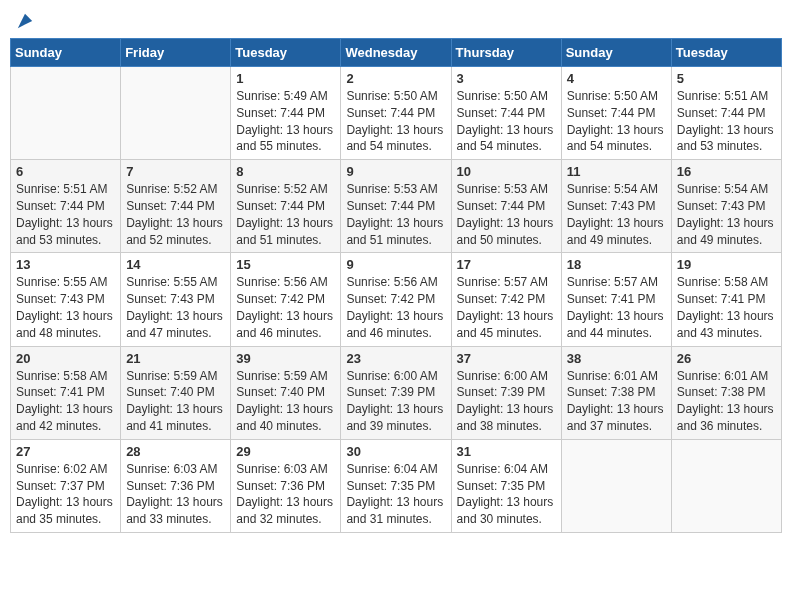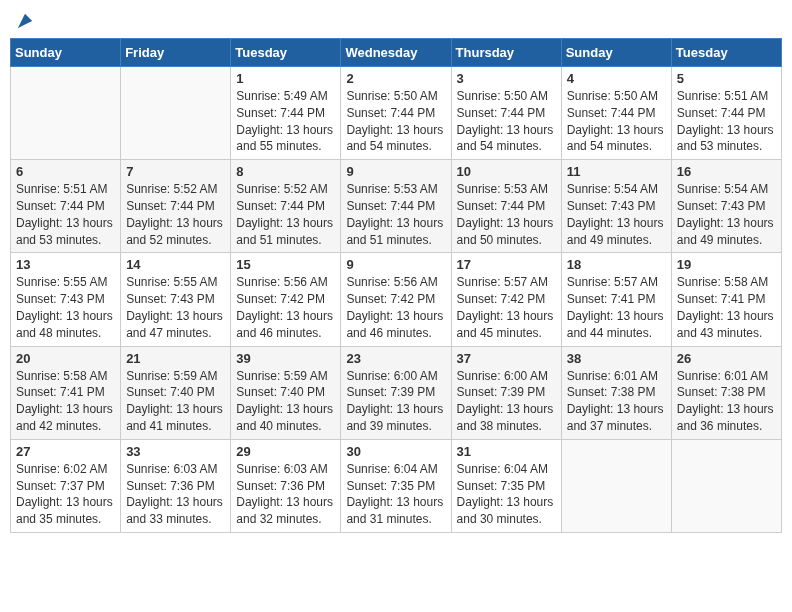--- a/index.html
+++ b/index.html
@@ -293,21 +293,21 @@
         </td>
       </tr>
       <tr>
         <td>
           <span class="day-number">27</span>
           <div class="day-info" style="white-space: pre-line;">Sunrise: 6:02 AM
 Sunset: 7:37 PM
 Daylight: 13 hours and 35 minutes.</div>
         </td>
         <td>
-          <span class="day-number">33</span>
+          <span class="day-number">28</span>
           <div class="day-info" style="white-space: pre-line;">Sunrise: 6:03 AM
 Sunset: 7:36 PM
 Daylight: 13 hours and 33 minutes.</div>
         </td>
         <td>
           <span class="day-number">29</span>
           <div class="day-info" style="white-space: pre-line;">Sunrise: 6:03 AM
 Sunset: 7:36 PM
 Daylight: 13 hours and 32 minutes.</div>
         </td>

